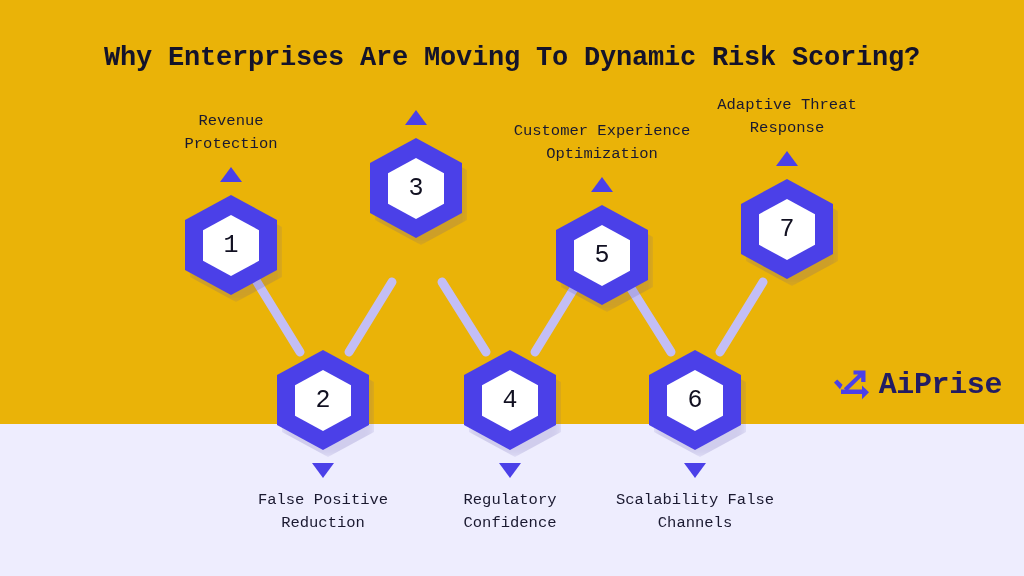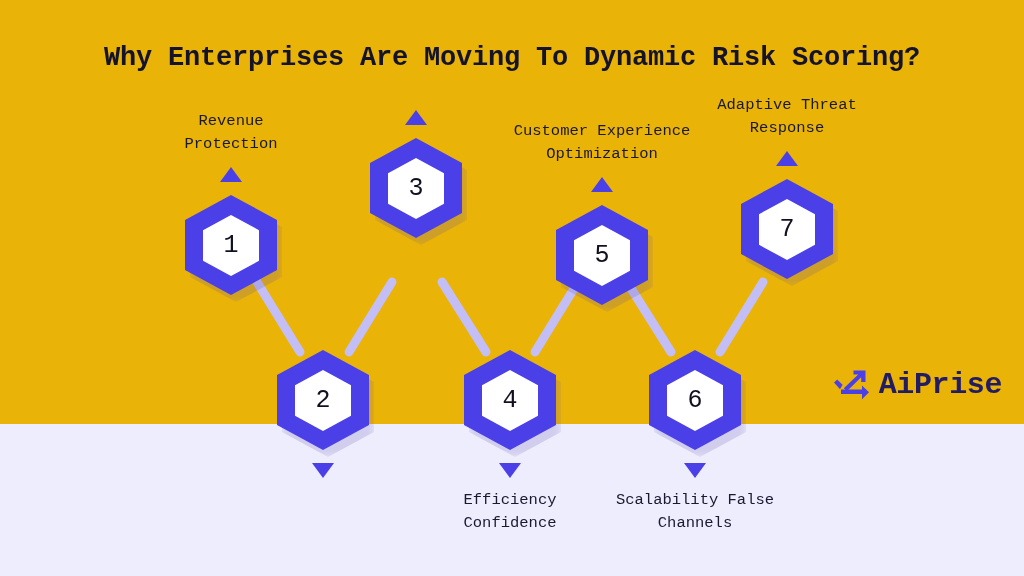--- a/index.html
+++ b/index.html
@@ -225,31 +225,33 @@
   </div>
 
   <div class="node node-bottom" style="left:323px; top:350px; width:200px; margin-left:-100px;">
     <div class="hex-wrap">
       <div class="hex-shadow"></div>
       <div class="hex-outer"></div>
       <div class="hex-inner"></div>
       <div class="hex-num">2</div>
     </div>
     <div class="tri tri-down"></div>
+    <div class="node-label">False Positive
+Reduction</div>
   </div>
 
   <div class="node node-bottom" style="left:510px; top:350px; width:200px; margin-left:-100px;">
     <div class="hex-wrap">
       <div class="hex-shadow"></div>
       <div class="hex-outer"></div>
       <div class="hex-inner"></div>
       <div class="hex-num">4</div>
     </div>
     <div class="tri tri-down"></div>
-    <div class="node-label">Efficiency
+    <div class="node-label">Regulatory
 Confidence</div>
   </div>
 
   <div class="node node-bottom" style="left:695px; top:350px; width:210px; margin-left:-105px;">
     <div class="hex-wrap">
       <div class="hex-shadow"></div>
       <div class="hex-outer"></div>
       <div class="hex-inner"></div>
       <div class="hex-num">6</div>
     </div>

